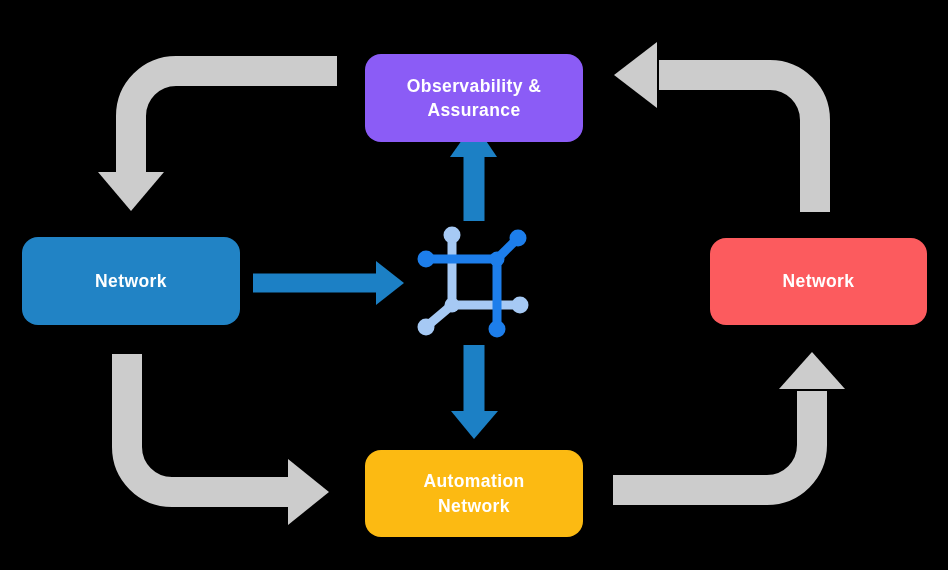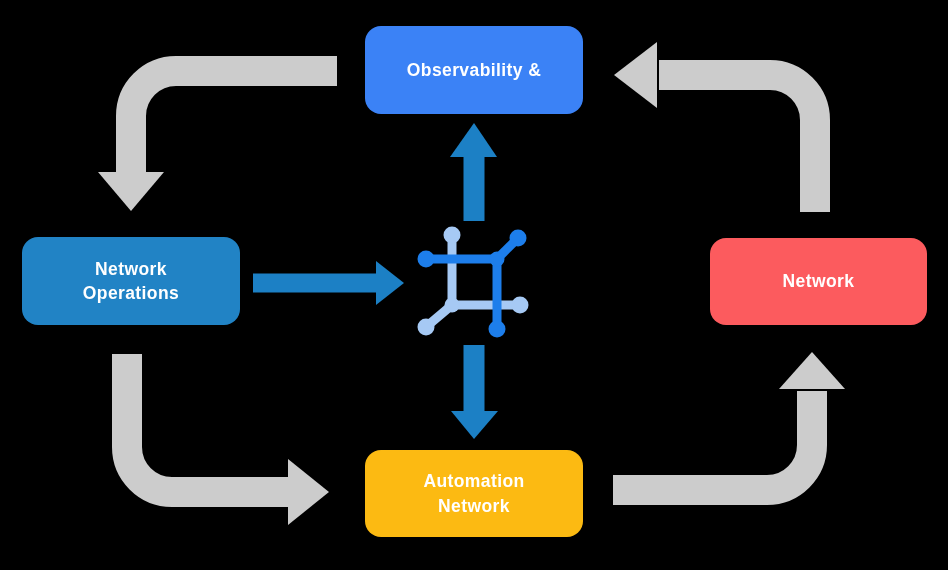--- a/index.html
+++ b/index.html
@@ -83,27 +83,27 @@
         <line x1="92" y1="39" x2="92" y2="109" stroke-width="9" stroke="#1D7EEB"></line>
         <line x1="92" y1="39" x2="113" y2="18" stroke-width="9" stroke="#1D7EEB"></line>
         <circle cx="21" cy="39" r="8.5" fill="#1D7EEB"></circle>
         <circle cx="92" cy="109" r="8.5" fill="#1D7EEB"></circle>
         <circle cx="113" cy="18" r="8.5" fill="#1D7EEB"></circle>
         <circle cx="92" cy="39" r="7.5" fill="#1D7EEB"></circle>
       </g>
     </g>
   </svg>
 
-  <div class="node node-green" style="background: #3b82f6;">
+  <div class="node node-green" style="background: #8b5cf6; margin-top: 28px;">
     <span>Observability &amp;</span>
+    <span>Assurance</span>
   </div>
 
   <div class="node node-blue" style="background: rgb(33, 131, 197);">
     <span>Network</span>
-    <span>Operations</span>
   </div>
 
   <div class="node node-red" style="background: rgb(252, 91, 94);">
     <span>Network</span>
   </div>
 
   <div class="node node-yellow" style="background: rgb(252, 186, 18);">
     <span>Automation</span>
     <span>Network</span>
   </div>

